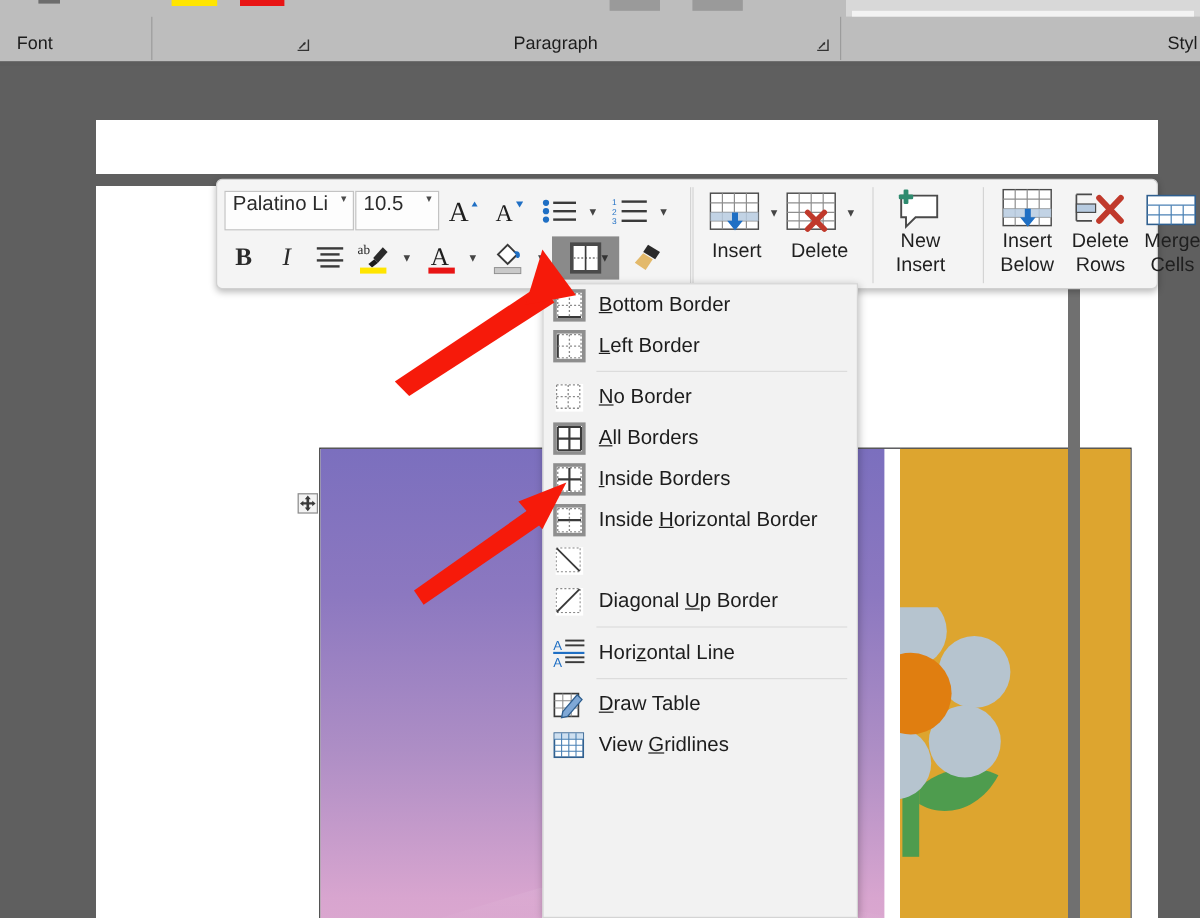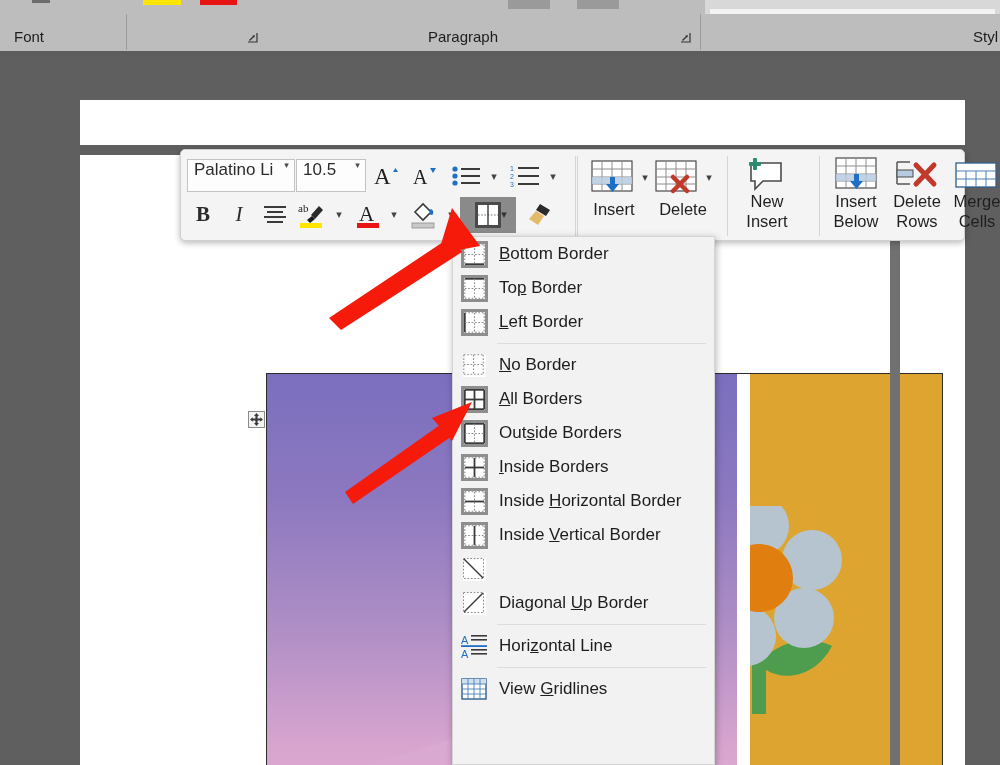--- a/index.html
+++ b/index.html
@@ -529,37 +529,20 @@
           </div>
         </span>
         <span class="mi-label"><u>B</u>ottom Border</span>
       </div>
       <div class="menu-item">
         <span class="mi-icon">
           <div class="bp">
             <div class="frame"></div>
             <div class="inner"></div>
             <svg width="21" height="21" viewBox="0 0 21 21">
-              <line x1="0.8" y1="0.8" x2="20.2" y2="0.8" stroke="#3a3a3a" stroke-width="1.8"></line>
-              <line x1="0.8" y1="20.2" x2="20.2" y2="20.2" stroke="#8a8a8a" stroke-width="1.1" stroke-dasharray="1.7 1.7"></line>
-              <line x1="0.8" y1="0.8" x2="0.8" y2="20.2" stroke="#8a8a8a" stroke-width="1.1" stroke-dasharray="1.7 1.7"></line>
-              <line x1="20.2" y1="0.8" x2="20.2" y2="20.2" stroke="#8a8a8a" stroke-width="1.1" stroke-dasharray="1.7 1.7"></line>
-              <line x1="0.8" y1="10.5" x2="20.2" y2="10.5" stroke="#8a8a8a" stroke-width="1.1" stroke-dasharray="1.7 1.7"></line>
-              <line x1="10.5" y1="0.8" x2="10.5" y2="20.2" stroke="#8a8a8a" stroke-width="1.1" stroke-dasharray="1.7 1.7"></line>
-            </svg>
-          </div>
-        </span>
-        <span class="mi-label">To<u>p</u> Border</span>
-      </div>
-      <div class="menu-item">
-        <span class="mi-icon">
-          <div class="bp">
-            <div class="frame"></div>
-            <div class="inner"></div>
-            <svg width="21" height="21" viewBox="0 0 21 21">
               <line x1="0.8" y1="0.8" x2="20.2" y2="0.8" stroke="#8a8a8a" stroke-width="1.1" stroke-dasharray="1.7 1.7"></line>
               <line x1="0.8" y1="20.2" x2="20.2" y2="20.2" stroke="#8a8a8a" stroke-width="1.1" stroke-dasharray="1.7 1.7"></line>
               <line x1="0.8" y1="0.8" x2="0.8" y2="20.2" stroke="#3a3a3a" stroke-width="1.8"></line>
               <line x1="20.2" y1="0.8" x2="20.2" y2="20.2" stroke="#8a8a8a" stroke-width="1.1" stroke-dasharray="1.7 1.7"></line>
               <line x1="0.8" y1="10.5" x2="20.2" y2="10.5" stroke="#8a8a8a" stroke-width="1.1" stroke-dasharray="1.7 1.7"></line>
               <line x1="10.5" y1="0.8" x2="10.5" y2="20.2" stroke="#8a8a8a" stroke-width="1.1" stroke-dasharray="1.7 1.7"></line>
             </svg>
           </div>
         </span>
         <span class="mi-label"><u>L</u>eft Border</span>
@@ -598,37 +581,20 @@
           </div>
         </span>
         <span class="mi-label"><u>A</u>ll Borders</span>
       </div>
       <div class="menu-item">
         <span class="mi-icon">
           <div class="bp">
             <div class="frame"></div>
             <div class="inner"></div>
             <svg width="21" height="21" viewBox="0 0 21 21">
-              <line x1="0.8" y1="0.8" x2="20.2" y2="0.8" stroke="#3a3a3a" stroke-width="1.8"></line>
-              <line x1="0.8" y1="20.2" x2="20.2" y2="20.2" stroke="#3a3a3a" stroke-width="1.8"></line>
-              <line x1="0.8" y1="0.8" x2="0.8" y2="20.2" stroke="#3a3a3a" stroke-width="1.8"></line>
-              <line x1="20.2" y1="0.8" x2="20.2" y2="20.2" stroke="#3a3a3a" stroke-width="1.8"></line>
-              <line x1="0.8" y1="10.5" x2="20.2" y2="10.5" stroke="#8a8a8a" stroke-width="1.1" stroke-dasharray="1.7 1.7"></line>
-              <line x1="10.5" y1="0.8" x2="10.5" y2="20.2" stroke="#8a8a8a" stroke-width="1.1" stroke-dasharray="1.7 1.7"></line>
-            </svg>
-          </div>
-        </span>
-        <span class="mi-label">Out<u>s</u>ide Borders</span>
-      </div>
-      <div class="menu-item">
-        <span class="mi-icon">
-          <div class="bp">
-            <div class="frame"></div>
-            <div class="inner"></div>
-            <svg width="21" height="21" viewBox="0 0 21 21">
               <line x1="0.8" y1="0.8" x2="20.2" y2="0.8" stroke="#8a8a8a" stroke-width="1.1" stroke-dasharray="1.7 1.7"></line>
               <line x1="0.8" y1="20.2" x2="20.2" y2="20.2" stroke="#8a8a8a" stroke-width="1.1" stroke-dasharray="1.7 1.7"></line>
               <line x1="0.8" y1="0.8" x2="0.8" y2="20.2" stroke="#8a8a8a" stroke-width="1.1" stroke-dasharray="1.7 1.7"></line>
               <line x1="20.2" y1="0.8" x2="20.2" y2="20.2" stroke="#8a8a8a" stroke-width="1.1" stroke-dasharray="1.7 1.7"></line>
               <line x1="0.8" y1="10.5" x2="20.2" y2="10.5" stroke="#3a3a3a" stroke-width="1.8"></line>
               <line x1="10.5" y1="0.8" x2="10.5" y2="20.2" stroke="#3a3a3a" stroke-width="1.8"></line>
             </svg>
           </div>
         </span>
         <span class="mi-label"><u>I</u>nside Borders</span>
@@ -645,37 +611,20 @@
               <line x1="20.2" y1="0.8" x2="20.2" y2="20.2" stroke="#8a8a8a" stroke-width="1.1" stroke-dasharray="1.7 1.7"></line>
               <line x1="0.8" y1="10.5" x2="20.2" y2="10.5" stroke="#3a3a3a" stroke-width="1.8"></line>
               <line x1="10.5" y1="0.8" x2="10.5" y2="20.2" stroke="#8a8a8a" stroke-width="1.1" stroke-dasharray="1.7 1.7"></line>
             </svg>
           </div>
         </span>
         <span class="mi-label">Inside <u>H</u>orizontal Border</span>
       </div>
       <div class="menu-item">
         <span class="mi-icon">
-          <div class="bp">
-            <div class="frame"></div>
-            <div class="inner"></div>
-            <svg width="21" height="21" viewBox="0 0 21 21">
-              <line x1="0.8" y1="0.8" x2="20.2" y2="0.8" stroke="#8a8a8a" stroke-width="1.1" stroke-dasharray="1.7 1.7"></line>
-              <line x1="0.8" y1="20.2" x2="20.2" y2="20.2" stroke="#8a8a8a" stroke-width="1.1" stroke-dasharray="1.7 1.7"></line>
-              <line x1="0.8" y1="0.8" x2="0.8" y2="20.2" stroke="#8a8a8a" stroke-width="1.1" stroke-dasharray="1.7 1.7"></line>
-              <line x1="20.2" y1="0.8" x2="20.2" y2="20.2" stroke="#8a8a8a" stroke-width="1.1" stroke-dasharray="1.7 1.7"></line>
-              <line x1="0.8" y1="10.5" x2="20.2" y2="10.5" stroke="#8a8a8a" stroke-width="1.1" stroke-dasharray="1.7 1.7"></line>
-              <line x1="10.5" y1="0.8" x2="10.5" y2="20.2" stroke="#3a3a3a" stroke-width="1.8"></line>
-            </svg>
-          </div>
-        </span>
-        <span class="mi-label">Inside <u>V</u>ertical Border</span>
-      </div>
-      <div class="menu-item">
-        <span class="mi-icon">
           <div class="bp nob">
             <div class="frame"></div>
             <div class="inner"></div>
             <svg width="21" height="21" viewBox="0 0 21 21">
               <rect x="0.5" y="0.5" width="20" height="20" fill="none" stroke="#8a8a8a" stroke-width="1" stroke-dasharray="1.7 1.7"></rect>
               <line x1="1" y1="1" x2="20" y2="20" stroke="#3a3a3a" stroke-width="1.5"></line>
             </svg>
           </div>
         </span>
       </div>
@@ -703,20 +652,35 @@
               <rect x="11" y="7" width="16" height="1.6"></rect>
               <rect x="11" y="17" width="16" height="1.6"></rect>
               <rect x="11" y="21" width="16" height="1.6"></rect>
             </g>
             <rect x="1" y="13.2" width="26" height="1.8" fill="#1f6fc4"></rect>
           </svg>
         </span>
         <span class="mi-label">Hori<u>z</u>ontal Line</span>
       </div>
       <div class="menu-sep"></div>
+      <div class="menu-item">
+        <span class="mi-icon">
+          <svg width="28" height="28" viewBox="0 0 28 28">
+            <rect x="2" y="5" width="20" height="19" fill="#fff" stroke="#3a3a3a" stroke-width="1.4"></rect>
+            <g stroke="#8e8e8e" stroke-width="0.9">
+              <line x1="2" y1="11" x2="22" y2="11"></line>
+              <line x1="2" y1="17" x2="22" y2="17"></line>
+              <line x1="9" y1="5" x2="9" y2="24"></line>
+              <line x1="16" y1="5" x2="16" y2="24"></line>
+            </g>
+            <path d="M9 20 L21 6 L25 10 L13 24 L8 25 Z" fill="#7fa8d6" stroke="#2f5f8f" stroke-width="1.1"></path>
+          </svg>
+        </span>
+        <span class="mi-label"><u>D</u>raw Table</span>
+      </div>
       <div class="menu-item">
         <span class="mi-icon">
           <svg width="28" height="28" viewBox="0 0 28 28">
             <rect x="2" y="4" width="24" height="20" fill="#fff" stroke="#2f5f8f" stroke-width="1.4"></rect>
             <rect x="2" y="4" width="24" height="5" fill="#cfe0f0"></rect>
             <g stroke="#4a80b4" stroke-width="0.9">
               <line x1="2" y1="9" x2="26" y2="9"></line>
               <line x1="2" y1="14" x2="26" y2="14"></line>
               <line x1="2" y1="19" x2="26" y2="19"></line>
               <line x1="8" y1="4" x2="8" y2="24"></line>

